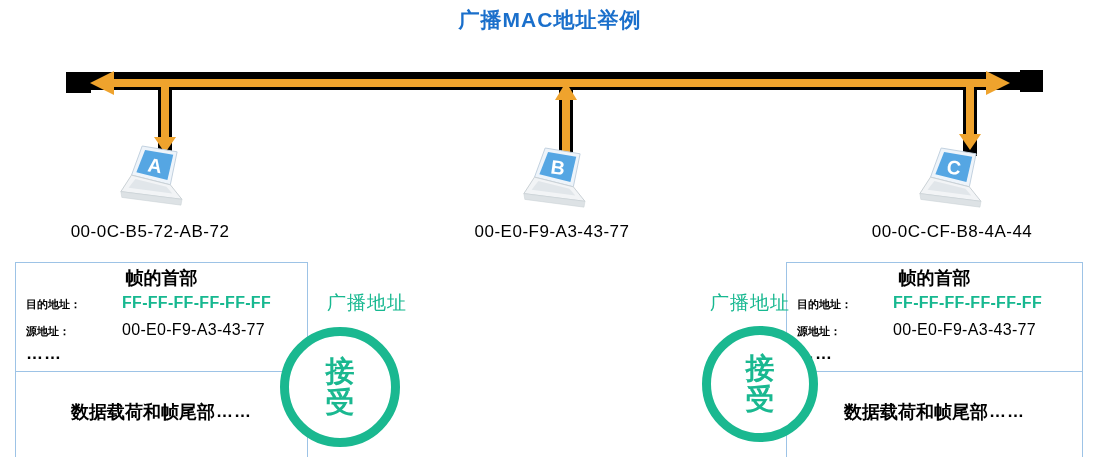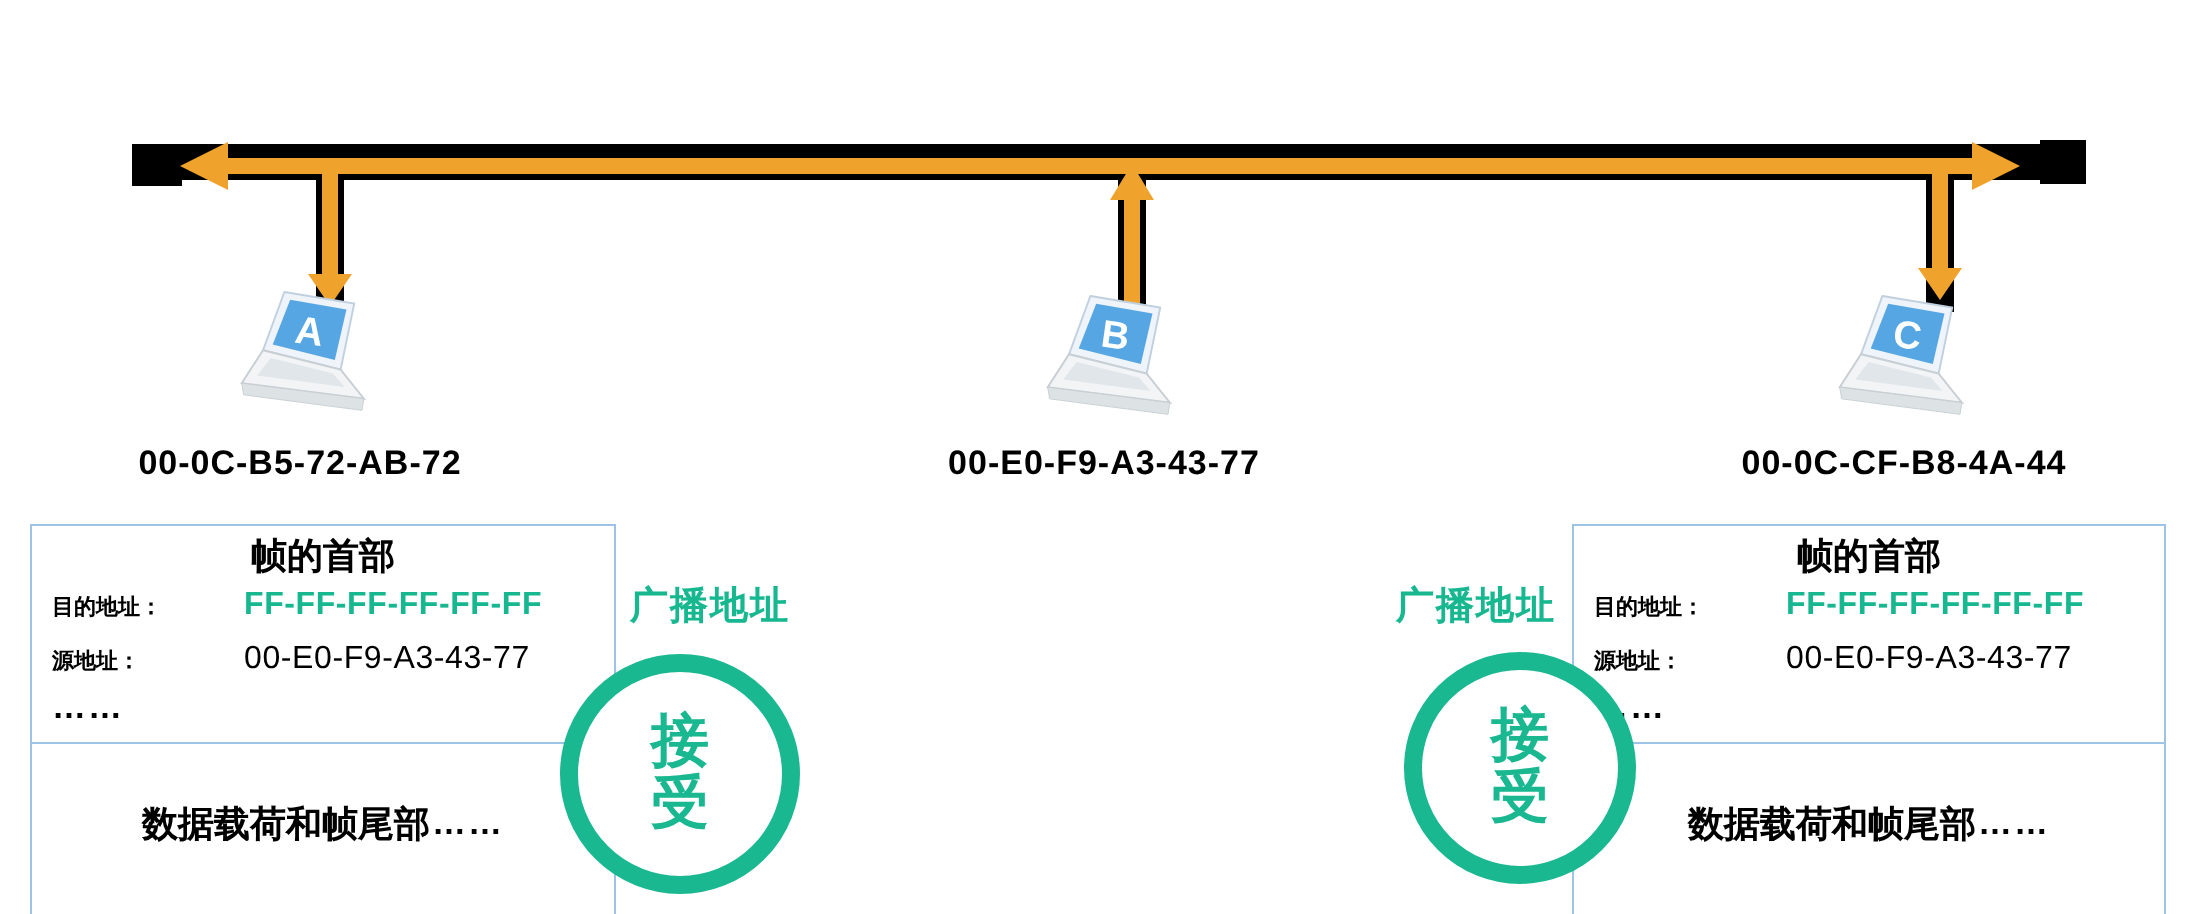--- a/index.html
+++ b/index.html
@@ -8,21 +8,21 @@
     position:relative; width:1100px; height:457px; background:#ffffff;
     overflow:hidden;
   }
   .title {
     position:absolute; left:0; right:0; top:6px; text-align:center;
     font-size:21px; font-weight:bold; color:#1a6fcb; letter-spacing:1px;
   }
   .bus-svg { position:absolute; left:0; top:0; width:1100px; height:457px; z-index:1; }
   .mac {
     position:absolute; top:222px; width:240px; text-align:center;
-    font-size:17px; font-weight:bold; color:#000; letter-spacing:0.5px;
+    font-size:17px; font-weight:normal; color:#000; letter-spacing:0.5px;
   }
   .mac-a { left:30px; }
   .mac-b { left:432px; }
   .mac-c { left:832px; }
   .fbox {
     position:absolute; top:262px; height:238px; background:#fff;
     border:1.5px solid #9dc3e6; z-index:2;
   }
   .fbox-left  { left:15px;  width:293px; }
   .fbox-right { left:786px; width:297px; }
@@ -32,38 +32,39 @@
   .fb-label { display:inline-block; width:96px; font-size:11px; font-weight:bold; color:#000; }
   .fb-val { font-size:16px; font-weight:500; color:#000; letter-spacing:0.3px; }
   .fb-val.green { color:#17b890; font-weight:bold; }
   .fb-dots { font-size:17px; font-weight:bold; line-height:20px; letter-spacing:1px; }
   .fb-bottom {
     border-top:1.5px solid #9dc3e6; height:80px;
     display:flex; align-items:center; justify-content:center; gap:1px;
   }
   .fb-payload { font-size:18px; font-weight:bold; }
   .bcast {
-    position:absolute; top:290px; font-size:19px; font-weight:bold;
-    color:#17b890; z-index:6; letter-spacing:1px;
+    position:absolute; top:290px; font-size:19px; font-weight:normal;
+    color:#17b890; z-index:6; letter-spacing:1px;margin-left:12px;
   }
   .bcast-left  { left:315px; }
   .bcast-right { left:698px; }
   .accept {
     position:absolute; background:#fff; border:9px solid #1ab890; border-radius:50%;
     z-index:5; display:flex; flex-direction:column; align-items:center; justify-content:center;
     color:#1ab890; font-weight:bold; font-size:29px; line-height:31px;
   }
   .accept-left  { left:280px; top:327px; width:120px; height:120px; }
   .accept-right { left:702px; top:326px; width:116px; height:116px; }
 </style>
 </head>
 <body>
 
 <div class="canvas">
 
+  <div class="title">广播MAC地址举例</div>
 
   <svg class="bus-svg" viewBox="0 0 1100 457" xmlns="http://www.w3.org/2000/svg">
 
     <rect x="78" y="72" width="948" height="18" fill="#000000"></rect>
     <rect x="66" y="72" width="25" height="21" fill="#000000"></rect>
     <rect x="1020" y="70" width="23" height="22" fill="#000000"></rect>
 
     <rect x="158" y="76" width="14" height="82" fill="#000000"></rect>
     <rect x="559" y="76" width="14" height="82" fill="#000000"></rect>
     <rect x="963" y="76" width="14" height="80" fill="#000000"></rect>

